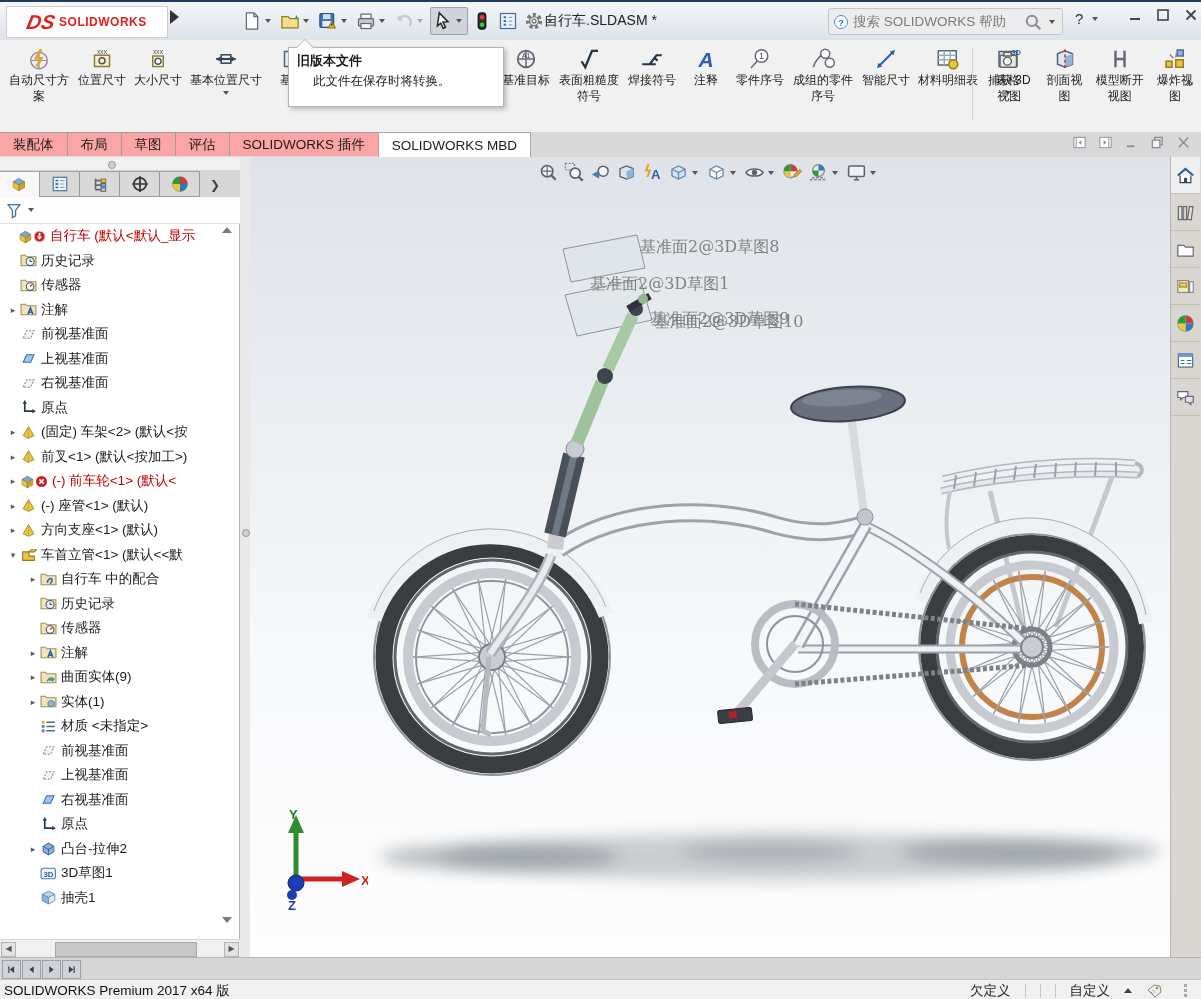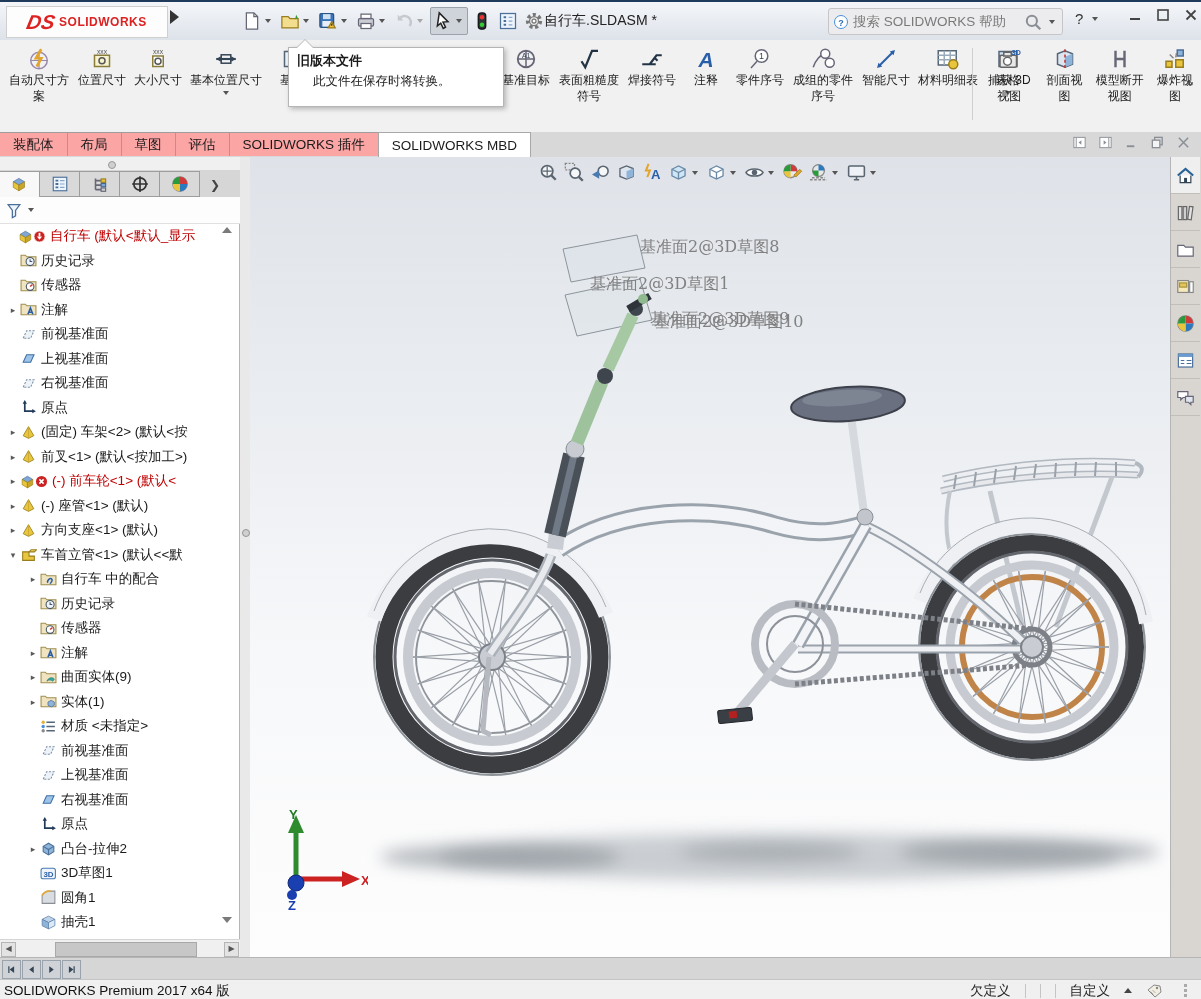--- a/index.html
+++ b/index.html
@@ -841,30 +841,20 @@
       </div>
       <div class="trow d2">
         <span class="arrow"></span>
         <span class="ticon">
           <svg viewBox="0 0 16 16" xmlns="http://www.w3.org/2000/svg">
             <rect x="1" y="3" width="13.5" height="10" rx="2" fill="#eef4fb" stroke="#4a7ab0"></rect>
             <text x="8" y="11" font-size="7.5" text-anchor="middle" fill="#2a5fa8" font-weight="bold">3D</text>
           </svg>
         </span>
         <span class="tlabel">3D草图1</span>
-      </div>
-      <div class="trow d2">
-        <span class="arrow"></span>
-        <span class="ticon">
-          <svg viewBox="0 0 16 16" xmlns="http://www.w3.org/2000/svg">
-            <path d="M2 13.5V6a8 8 0 0 1 8-4h4v11.5z" fill="#d9dde2" stroke="#8a8f96"></path>
-            <path d="M2 6a8 8 0 0 1 8-4" fill="none" stroke="#e2a93a" stroke-width="1.6"></path>
-          </svg>
-        </span>
-        <span class="tlabel">圆角1</span>
       </div>
       <div class="trow d2">
         <span class="arrow"></span>
         <span class="ticon">
           <svg viewBox="0 0 16 16" xmlns="http://www.w3.org/2000/svg">
             <path d="M2 5l6-3 6 3-6 3z" fill="#bcd3ea" stroke="#5a7fa8" stroke-width=".7"></path>
             <path d="M2 5v6l6 3V8z" fill="#8fb4d9" stroke="#5a7fa8" stroke-width=".7"></path>
             <path d="M14 5v6l-6 3V8z" fill="#dce9f6" stroke="#5a7fa8" stroke-width=".7"></path>
           </svg>
         </span>

